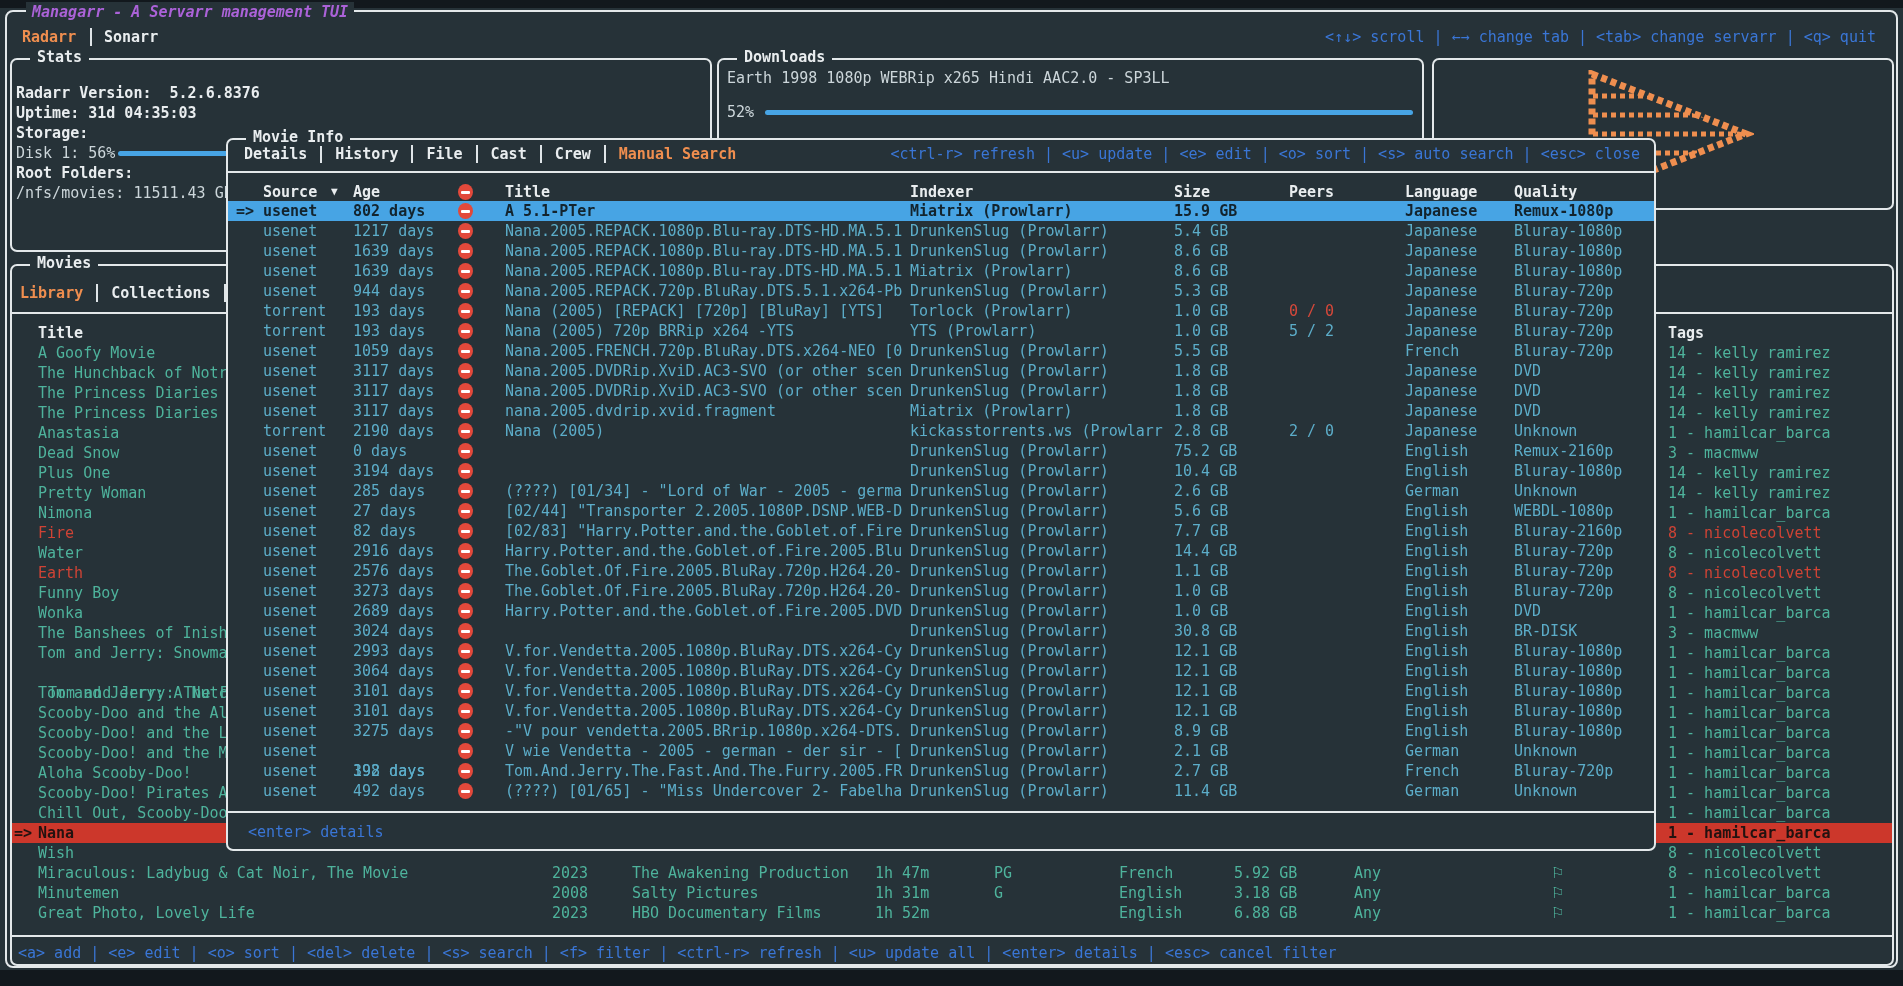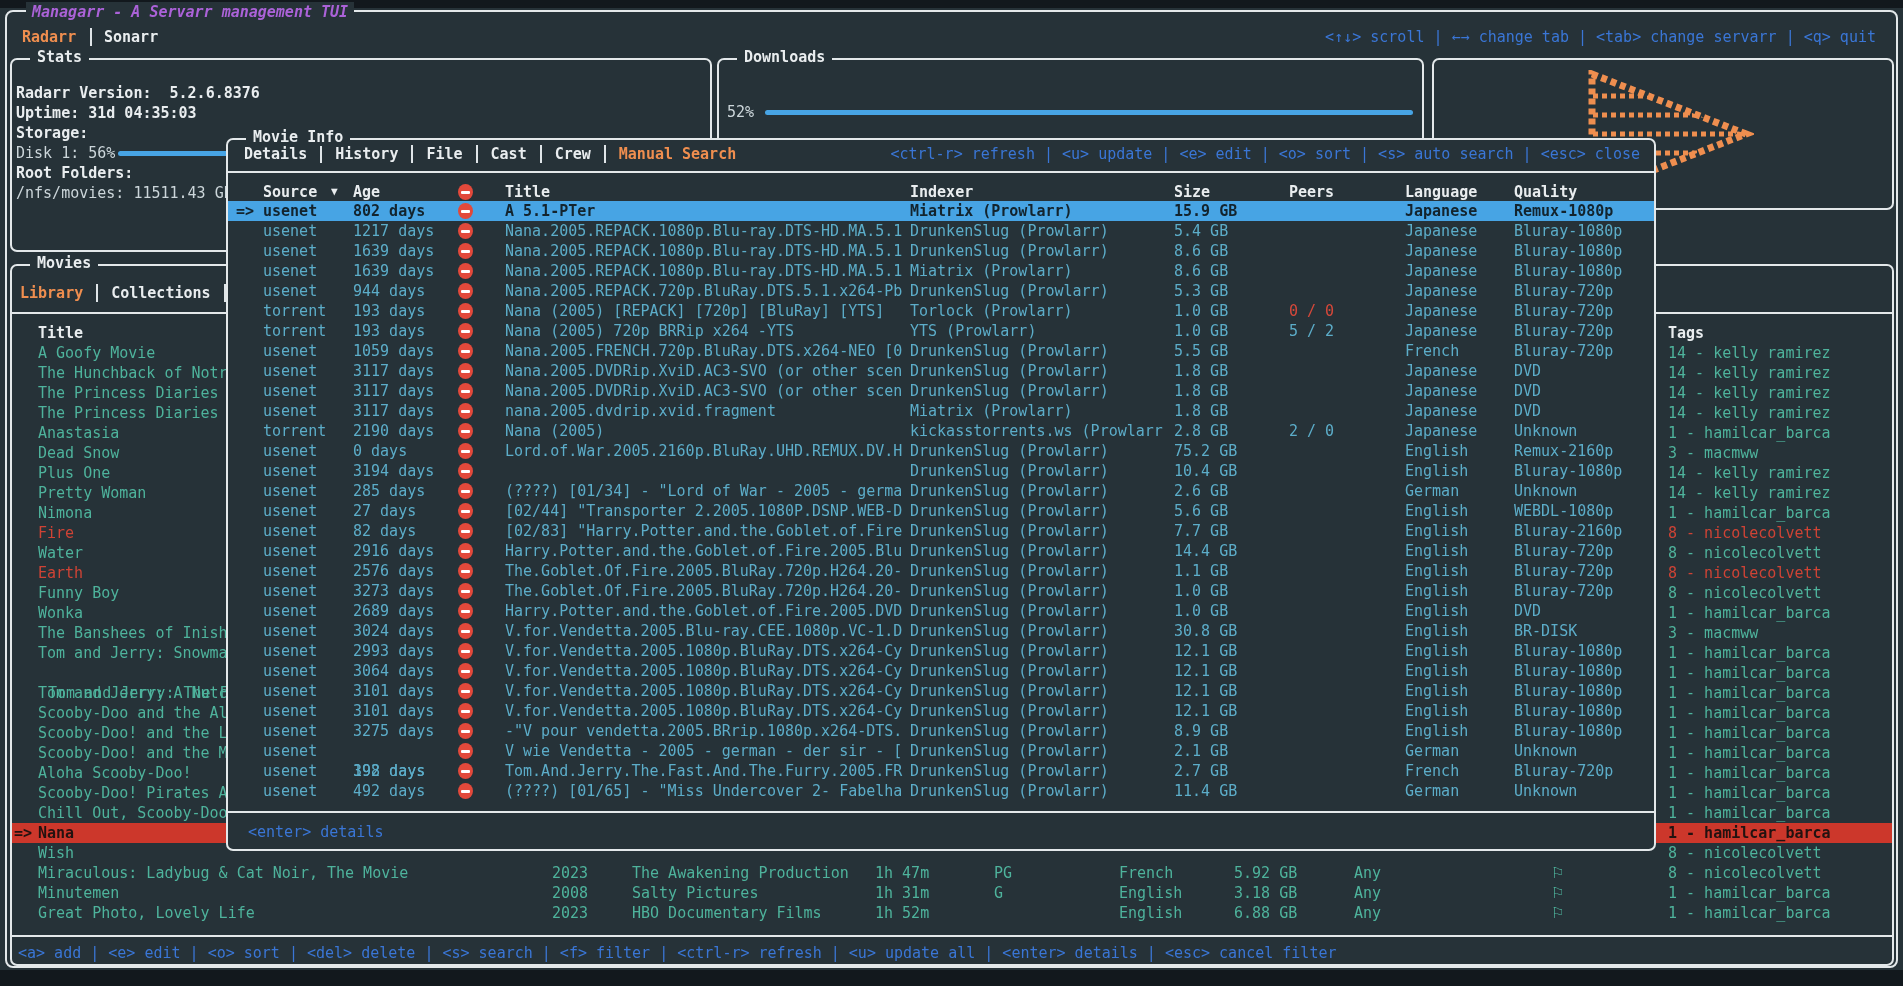--- a/index.html
+++ b/index.html
@@ -58,20 +58,21 @@
   <span class="line bold c-white" style="left:4px;top:43px;">Uptime: 31d 04:35:03</span>
   <span class="line bold c-white" style="left:4px;top:63px;">Storage:</span>
   <span class="line c-gray" style="left:4px;top:83px;">Disk 1: 56%</span>
   <div class="bar" style="left:106px;top:91px;width:578px;"></div>
   <span class="line bold c-white" style="left:4px;top:103px;">Root Folders:</span>
   <span class="line c-gray" style="left:4px;top:123px;">/nfs/movies: 11511.43 GB</span>
 </div>
 
 <div class="panel" style="left:717px;top:58px;width:707px;height:194px;">
   <span class="panel-title">Downloads</span>
+  <span class="line c-gray" style="left:8px;top:8px;">Earth 1998 1080p WEBRip x265 Hindi AAC2.0 - SP3LL</span>
   <span class="line c-gray" style="left:8px;top:42px;">52%</span>
   <div class="bar" style="left:46px;top:50px;width:648px;"></div>
 </div>
 
 <div class="panel" style="left:1432px;top:58px;width:462px;height:152px;">
   <svg width="170" height="128" viewBox="0 0 170 128" style="position:absolute;left:150px;top:10px;">
     <defs>
         <clipPath id="tri">
           <polygon points="8,4 162,64 8,124"></polygon>
         </clipPath>
@@ -395,21 +396,20 @@
         <span class="cell" style="left: 682px;">kickasstorrents.ws (Prowlarr</span>
         <span class="cell" style="left: 946px;">2.8 GB</span>
         <span class="cell" style="left: 1061px;">2 / 0</span>
         <span class="cell" style="left: 1177px;">Japanese</span>
         <span class="cell" style="left: 1286px;">Unknown</span>
       </div>
       <div class="trow" style="top: 301px;">
         <span class="cell" style="left: 35px;">usenet</span>
         <span class="cell" style="left: 125px;">0 days</span>
         <span class="noentry" style="left: 230px;"></span>
-        <span class="cell" style="left: 277px;">Lord.of.War.2005.2160p.BluRay.UHD.REMUX.DV.H</span>
         <span class="cell" style="left: 682px;">DrunkenSlug (Prowlarr)</span>
         <span class="cell" style="left: 946px;">75.2 GB</span>
         <span class="cell" style="left: 1177px;">English</span>
         <span class="cell" style="left: 1286px;">Remux-2160p</span>
       </div>
       <div class="trow" style="top: 321px;">
         <span class="cell" style="left: 35px;">usenet</span>
         <span class="cell" style="left: 125px;">3194 days</span>
         <span class="noentry" style="left: 230px;"></span>
         <span class="cell" style="left: 682px;">DrunkenSlug (Prowlarr)</span>
@@ -484,21 +484,20 @@
         <span class="cell" style="left: 277px;">Harry.Potter.and.the.Goblet.of.Fire.2005.DVD</span>
         <span class="cell" style="left: 682px;">DrunkenSlug (Prowlarr)</span>
         <span class="cell" style="left: 946px;">1.0 GB</span>
         <span class="cell" style="left: 1177px;">English</span>
         <span class="cell" style="left: 1286px;">DVD</span>
       </div>
       <div class="trow" style="top: 481px;">
         <span class="cell" style="left: 35px;">usenet</span>
         <span class="cell" style="left: 125px;">3024 days</span>
         <span class="noentry" style="left: 230px;"></span>
-        <span class="cell" style="left: 277px;">V.for.Vendetta.2005.Blu-ray.CEE.1080p.VC-1.D</span>
         <span class="cell" style="left: 682px;">DrunkenSlug (Prowlarr)</span>
         <span class="cell" style="left: 946px;">30.8 GB</span>
         <span class="cell" style="left: 1177px;">English</span>
         <span class="cell" style="left: 1286px;">BR-DISK</span>
       </div>
       <div class="trow" style="top: 501px;">
         <span class="cell" style="left: 35px;">usenet</span>
         <span class="cell" style="left: 125px;">2993 days</span>
         <span class="noentry" style="left: 230px;"></span>
         <span class="cell" style="left: 277px;">V.for.Vendetta.2005.1080p.BluRay.DTS.x264-Cy</span>

